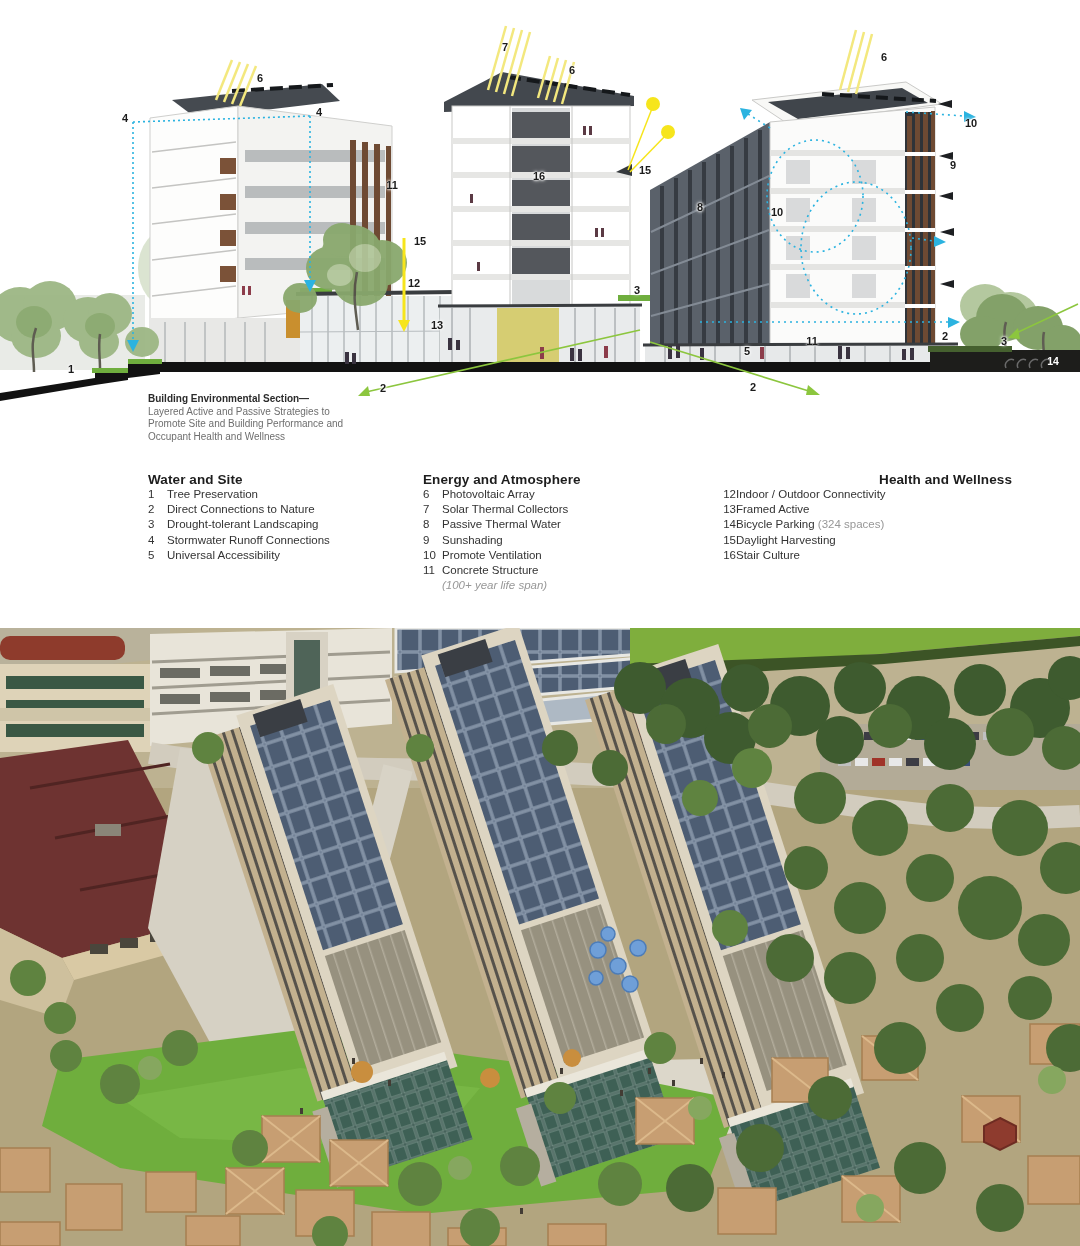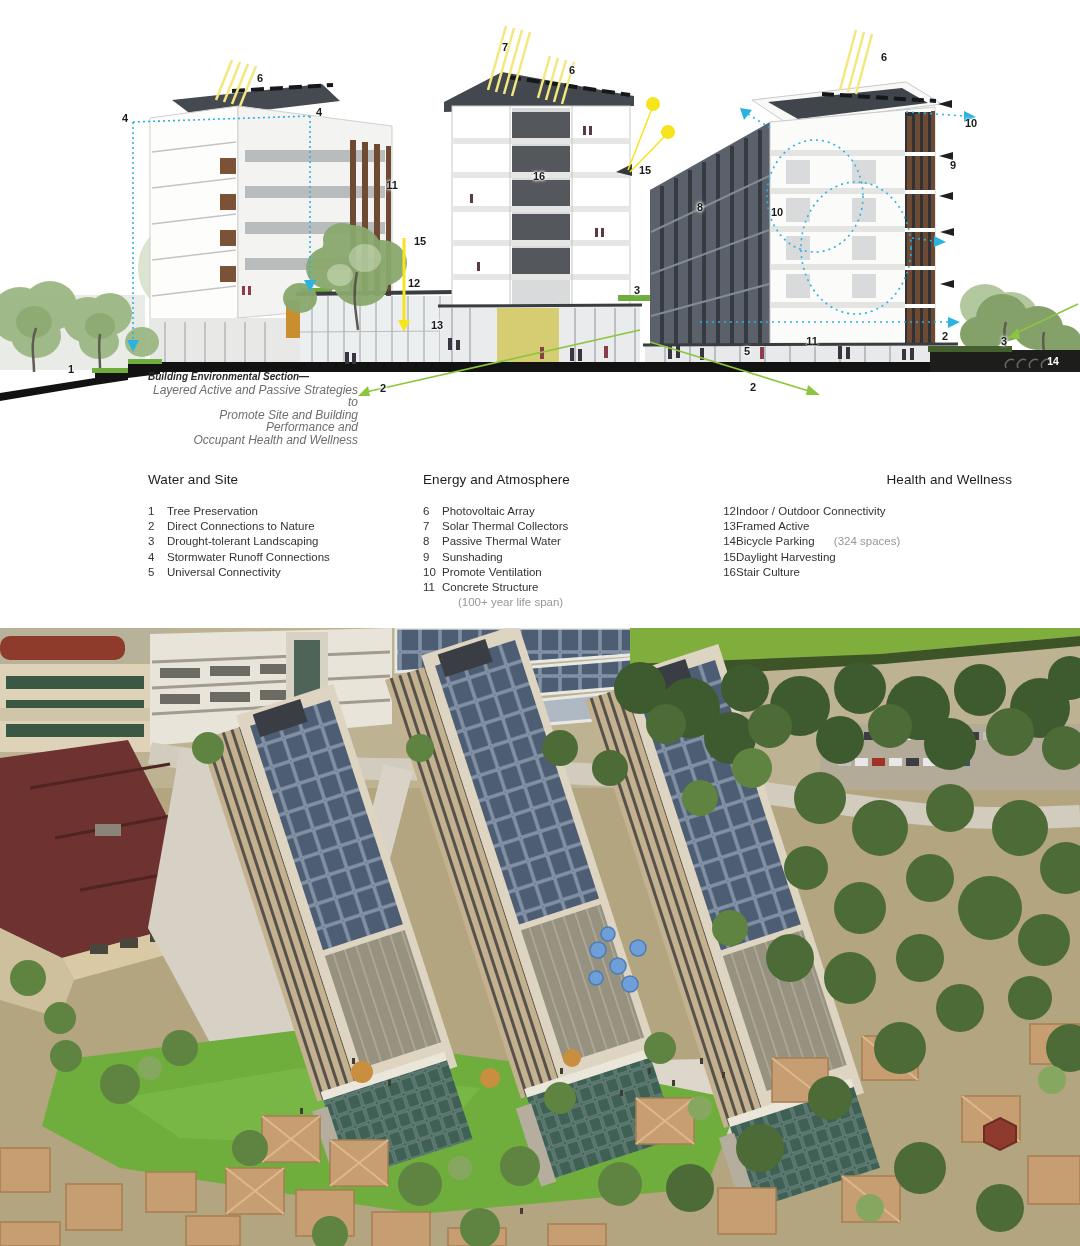--- a/index.html
+++ b/index.html
@@ -6,35 +6,35 @@
   #page{position:relative;width:1080px;height:1246px;background:#ffffff;overflow:hidden;
         font-family:"Liberation Sans", sans-serif;color:#231f20;}
   
   #diagram-area{position:absolute;left:0;top:0;width:1080px;height:628px;}
   #section-svg{position:absolute;left:0;top:0;}
   #marker-layer{position:absolute;left:0;top:0;width:1080px;height:430px;pointer-events:none;}
   .marker{position:absolute;transform:translate(-50%,-50%);font-size:11px;font-weight:bold;color:#1b1b1b;
           text-shadow:0 0 2px #fff,0 0 3px #fff,0 0 4px #fff;letter-spacing:0;}
   .marker.inverse{color:#ffffff;text-shadow:none;font-size:10.5px;}
   
-  #caption{position:absolute;left:148px;top:371px;width:210px;line-height:12.5px;font-style:italic;}
+  #caption{position:absolute;left:148px;top:393px;width:210px;line-height:12.5px;}
   #caption .cap-title{font-size:10px;font-weight:bold;color:#2b2b2b;}
-  #caption .cap-line{font-size:12px;color:#6e6e6e;text-align:right;}
+  #caption .cap-line{font-size:10px;color:#6e6e6e;}
   
   .legend-col{position:absolute;top:472px;}
   #legend-col-0{left:148px;width:260px;}
   #legend-col-1{left:423px;width:260px;}
   #legend-col-2{left:712px;width:300px;text-align:right;}
-  .legend-heading{font-size:13.5px;font-weight:normal;color:#1d1d1d;margin-bottom:17px;letter-spacing:.1px;}
+  .legend-heading{font-size:13.5px;font-weight:bold;color:#1d1d1d;letter-spacing:.1px;}
   .legend-item{display:flex;font-size:11.5px;color:#333;line-height:15.2px;}
   .legend-item .num{width:19px;flex:0 0 19px;color:#333;}
   #legend-col-2 .legend-item .num{width:24px;flex:0 0 24px;}
   .legend-item .lbl{white-space:nowrap;}
-  .legend-item .note{color:#979797;padding-left:16px;}
-  .legend-item.note-row .note{color:#979797;}
+  .legend-item .note{color:#979797;}
+  .legend-item.note-row .note{color:#979797;font-style:italic;}
   
   #photo-area{position:absolute;left:0;top:628px;width:1080px;height:618px;}
 </style>
 </head>
 <body>
 
 <div id="page">
 
   <div id="diagram-area">
     <svg id="section-svg" width="1080" height="430" viewBox="0 0 1080 430">
@@ -425,21 +425,21 @@
           <div class="legend-item">
             <span class="num">3</span>
             <span class="lbl">Drought-tolerant Landscaping</span>
           </div>
           <div class="legend-item">
             <span class="num">4</span>
             <span class="lbl">Stormwater Runoff Connections</span>
           </div>
           <div class="legend-item">
             <span class="num">5</span>
-            <span class="lbl">Universal Connectivity</span>
+            <span class="lbl">Universal Accessibility</span>
           </div>
         </div>
     </div>
     <div class="legend-col" id="legend-col-1">
       <div class="legend-heading">Energy and Atmosphere</div>
       <div>
           <div class="legend-item">
             <span class="num">6</span>
             <span class="lbl">Photovoltaic Array</span>
           </div>

